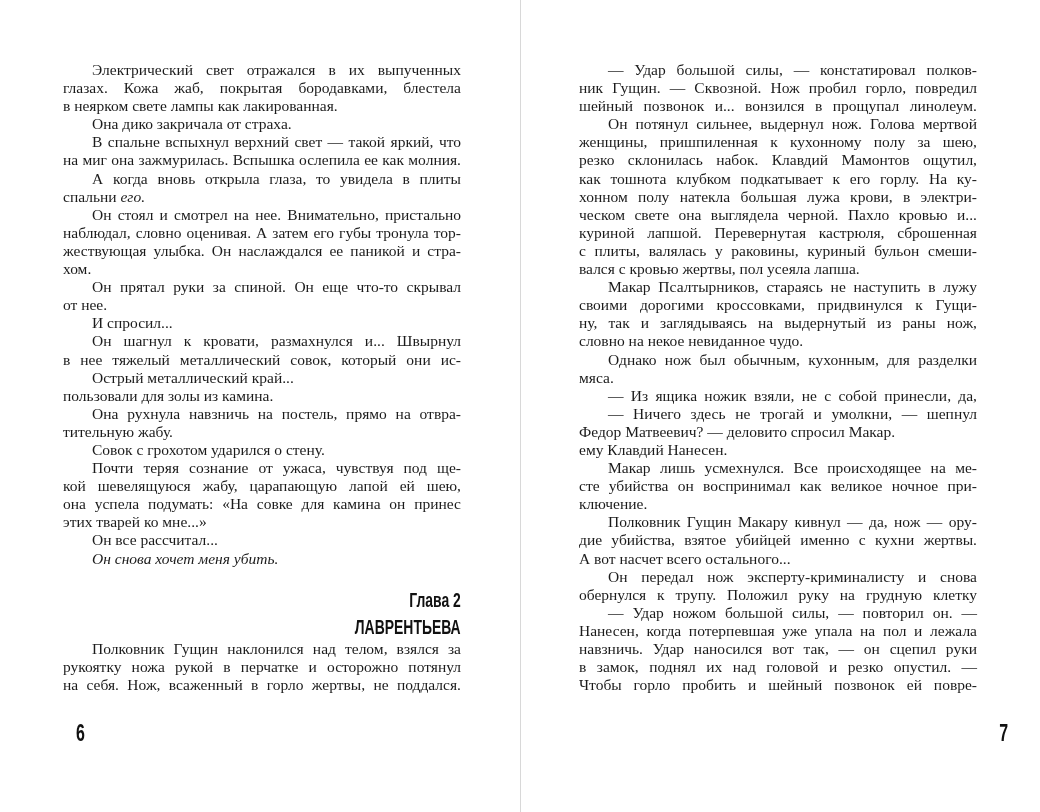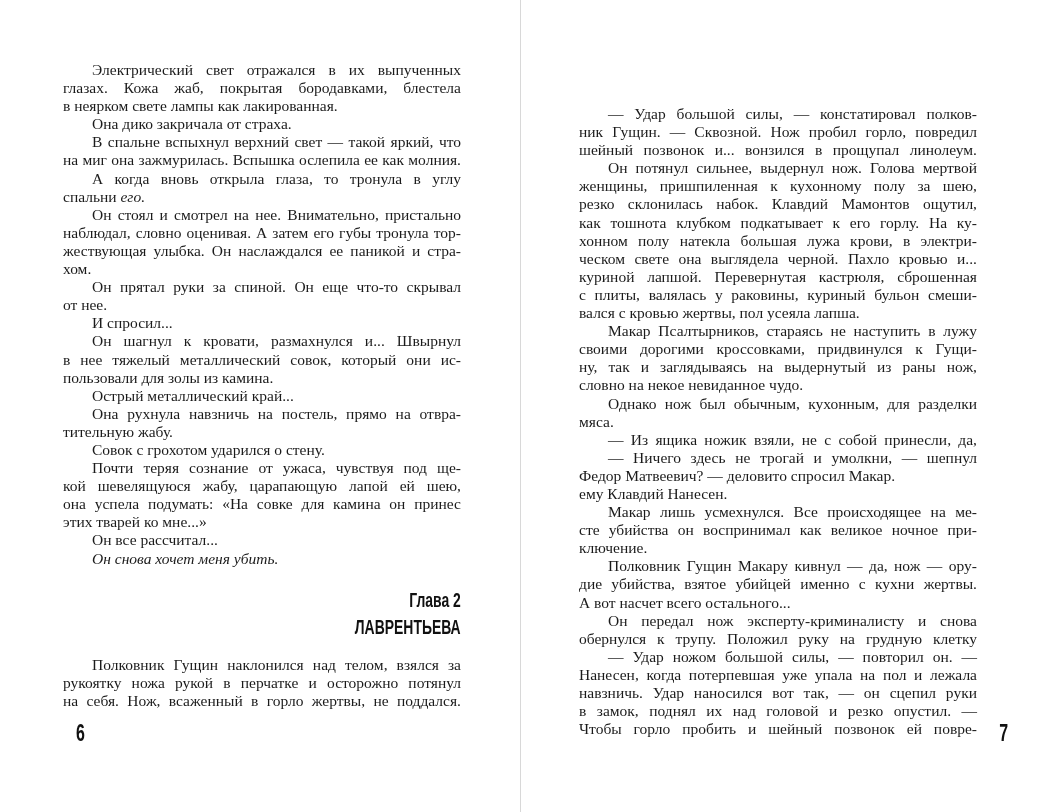--- a/index.html
+++ b/index.html
@@ -20,21 +20,21 @@
     width: 1px;
     height: 812px;
     background: #d8d8d8;
   }
   .page {
     position: absolute;
     top: 61px;
     width: 398px;
   }
   .page-left  { left: 63px; }
-  .page-right { left: 579px; margin-top: 44px; }
+  .page-right { left: 579px; }
   .line {
     height: 18.1px;
     line-height: 18.1px;
     font-size: 15.5px;
     text-align: justify;
     overflow: visible;
   }
   .line.j  { text-align-last: justify; }
   .line.ind { text-indent: 29px; }
   .it { font-style: italic; }
@@ -46,21 +46,21 @@
   .cond {
     display: inline-block;
     font-family: "Liberation Sans", sans-serif;
     font-weight: 700;
     font-size: 20.5px;
     color: #111111;
     transform: scaleX(0.68);
     transform-origin: 100% 50%;
     white-space: nowrap;
   }
-  .after-heading { margin-top: 16px; }
+  .after-heading { margin-top: 0; }
   .page-number {
     position: absolute;
     top: 722px;
     height: 22px;
     line-height: 22px;
   }
   .page-number .cond { font-size: 23.5px; }
   .pn-left  { left: 76px; }
   .pn-left .cond { transform-origin: 0 50%; }
   .pn-right { right: 75px; }
@@ -72,33 +72,33 @@
 <div class="spread">
 
   <div class="page page-left">
     <div class="textblock">
         <div class="line j ind"><span>Электрический свет отражался в их выпученных</span></div>
         <div class="line j"><span>глазах. Кожа жаб, покрытая бородавками, блестела</span></div>
         <div class="line"><span>в неярком свете лампы как лакированная.</span></div>
         <div class="line ind"><span>Она дико закричала от страха.</span></div>
         <div class="line j ind"><span>В спальне вспыхнул верхний свет — такой яркий, что</span></div>
         <div class="line j"><span>на миг она зажмурилась. Вспышка ослепила ее как молния.</span></div>
-        <div class="line j ind"><span>А когда вновь открыла глаза, то тронула в углу</span></div>
+        <div class="line j ind"><span>А когда вновь открыла глаза, то увидела в плиты</span></div>
         <div class="line"><span>спальни </span><span class="it">его.</span></div>
         <div class="line j ind"><span>Он стоял и смотрел на нее. Внимательно, пристально</span></div>
         <div class="line j"><span>наблюдал, словно оценивая. А затем его губы тронула тор-</span></div>
         <div class="line j"><span>жествующая улыбка. Он наслаждался ее паникой и стра-</span></div>
         <div class="line"><span>хом.</span></div>
         <div class="line j ind"><span>Он прятал руки за спиной. Он еще что-то скрывал</span></div>
         <div class="line"><span>от нее.</span></div>
         <div class="line ind"><span>И спросил...</span></div>
         <div class="line j ind"><span>Он шагнул к кровати, размахнулся и... Швырнул</span></div>
         <div class="line j"><span>в нее тяжелый металлический совок, который они ис-</span></div>
+        <div class="line ind"><span>Острый металлический край...</span></div>
         <div class="line"><span>пользовали для золы из камина.</span></div>
-        <div class="line ind"><span>Острый металлический край...</span></div>
         <div class="line j ind"><span>Она рухнула навзничь на постель, прямо на отвра-</span></div>
         <div class="line"><span>тительную жабу.</span></div>
         <div class="line ind"><span>Совок с грохотом ударился о стену.</span></div>
         <div class="line j ind"><span>Почти теряя сознание от ужаса, чувствуя под ще-</span></div>
         <div class="line j"><span>кой шевелящуюся жабу, царапающую лапой ей шею,</span></div>
         <div class="line j"><span>она успела подумать: «На совке для камина он принес</span></div>
         <div class="line"><span>этих тварей ко мне...»</span></div>
         <div class="line ind"><span>Он все рассчитал...</span></div>
         <div class="line ind"><span class="it">Он снова хочет меня убить.</span></div>
       </div>

